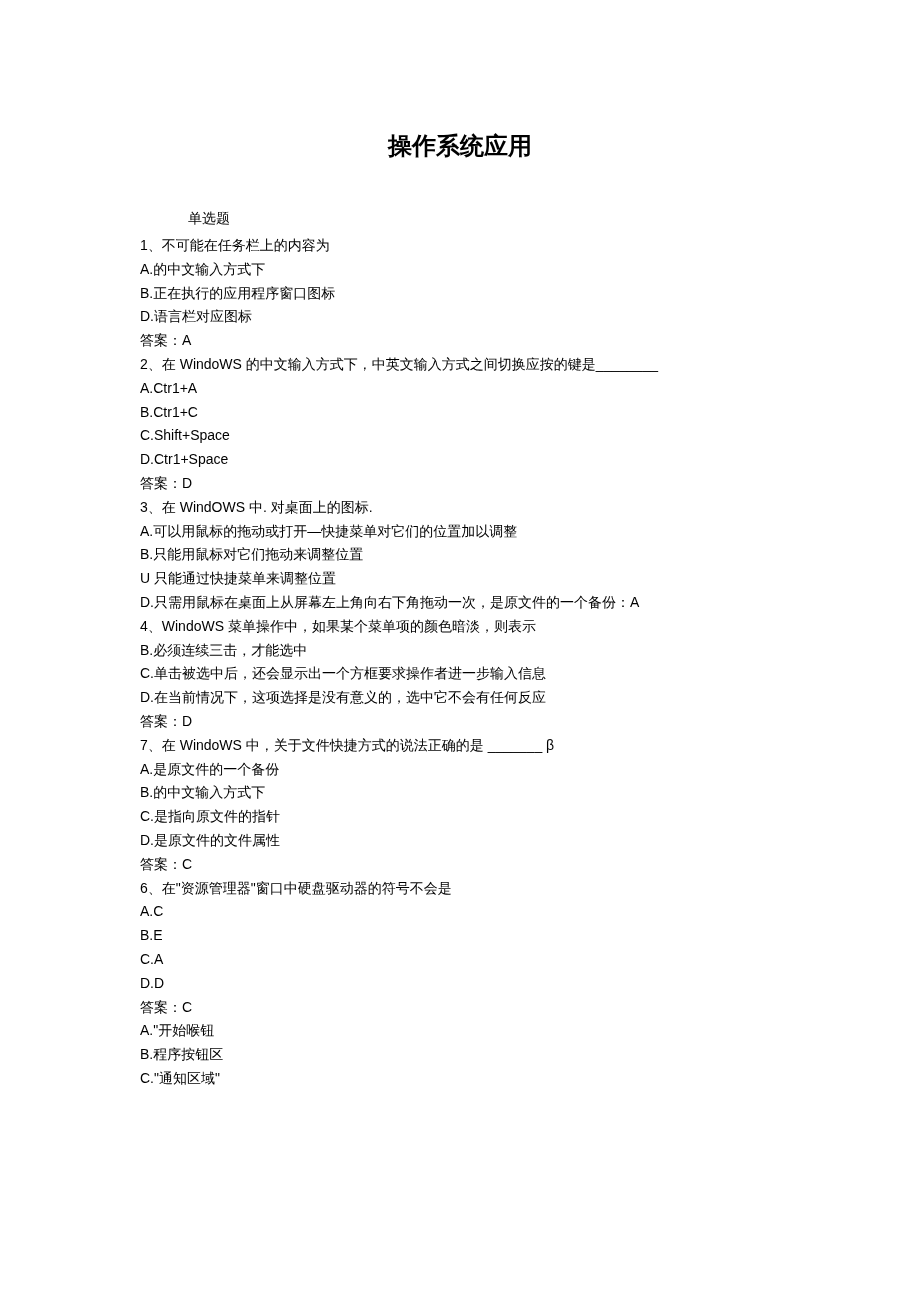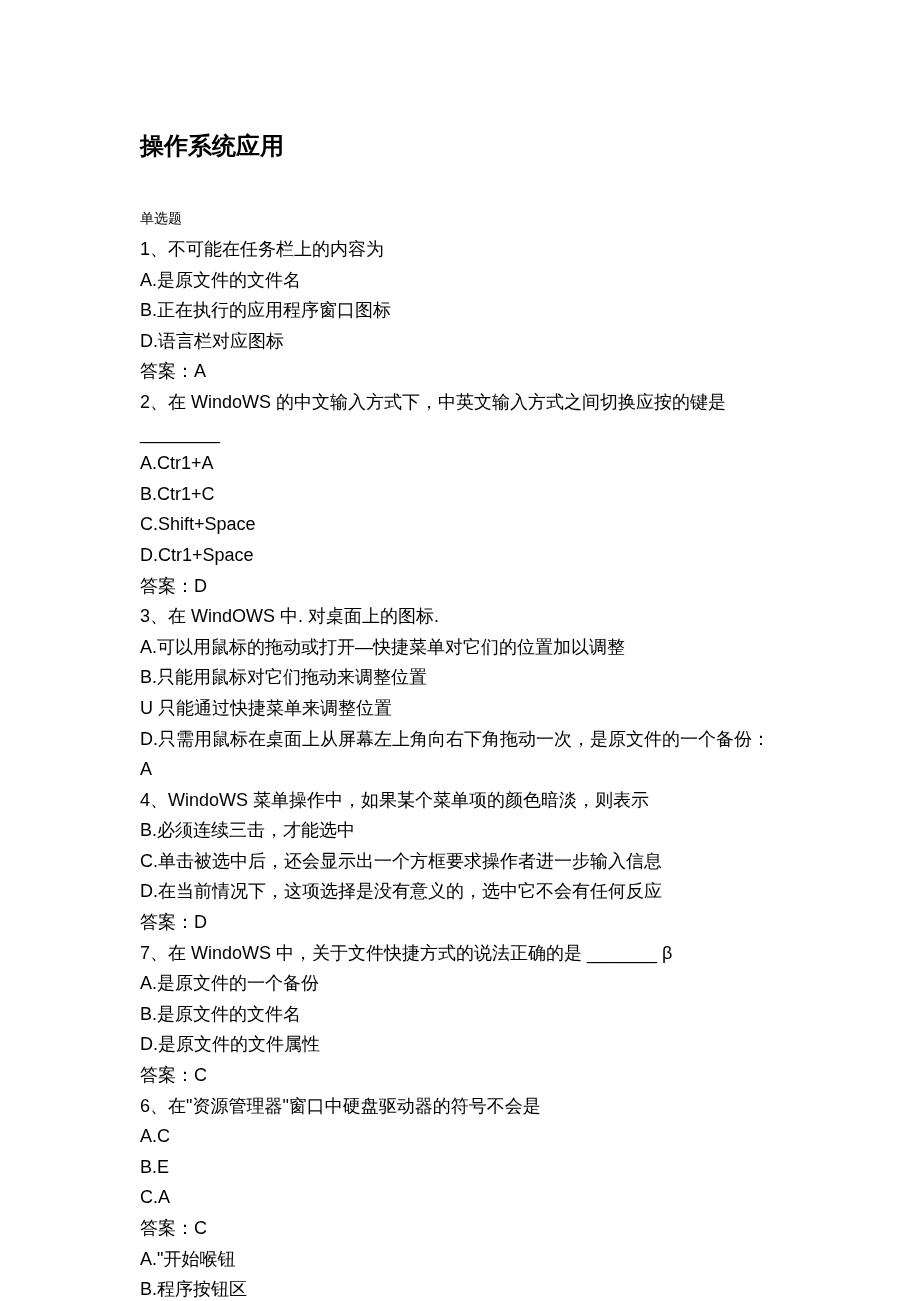--- a/index.html
+++ b/index.html
@@ -7,45 +7,46 @@
       padding: 0;
       font-family: "SimSun", "Microsoft YaHei", Arial, sans-serif;
       background: #ffffff;
       width: 920px;
     }
     .page {
       padding: 130px 140px 100px 140px;
       color: #000;
     }
     .title {
-      text-align: left;
+      text-align: center;
       font-size: 24px;
       font-weight: bold;
       margin-bottom: 48px;
       font-family: "SimHei", "Microsoft YaHei", sans-serif;
     }
     .section-label {
       font-size: 14px;
       margin-bottom: 6px;
+      margin-left: 48px;
     }
     .line {
-      font-size: 18px;
+      font-size: 14px;
       line-height: 1.7;
       white-space: pre-wrap;
     }
   </style>
 </head>
 <body>
 
 <div class="page">
   <div class="title">操作系统应用</div>
   <div class="section-label">单选题</div>
   <div id="content">
       <div class="line">1、不可能在任务栏上的内容为</div>
-      <div class="line">A.是原文件的文件名</div>
+      <div class="line">A.的中文输入方式下</div>
       <div class="line">B.正在执行的应用程序窗口图标</div>
       <div class="line">D.语言栏对应图标</div>
       <div class="line">答案：A</div>
       <div class="line">2、在 WindoWS 的中文输入方式下，中英文输入方式之间切换应按的键是________</div>
       <div class="line">A.Ctr1+A</div>
       <div class="line">B.Ctr1+C</div>
       <div class="line">C.Shift+Space</div>
       <div class="line">D.Ctr1+Space</div>
       <div class="line">答案：D</div>
       <div class="line">3、在 WindOWS 中. 对桌面上的图标.</div>
@@ -53,25 +54,27 @@
       <div class="line">B.只能用鼠标对它们拖动来调整位置</div>
       <div class="line">U 只能通过快捷菜单来调整位置</div>
       <div class="line">D.只需用鼠标在桌面上从屏幕左上角向右下角拖动一次，是原文件的一个备份：A</div>
       <div class="line">4、WindoWS 菜单操作中，如果某个菜单项的颜色暗淡，则表示</div>
       <div class="line">B.必须连续三击，才能选中</div>
       <div class="line">C.单击被选中后，还会显示出一个方框要求操作者进一步输入信息</div>
       <div class="line">D.在当前情况下，这项选择是没有意义的，选中它不会有任何反应</div>
       <div class="line">答案：D</div>
       <div class="line">7、在 WindoWS 中，关于文件快捷方式的说法正确的是 _______ β</div>
       <div class="line">A.是原文件的一个备份</div>
-      <div class="line">B.是原文件的文件名</div>
+      <div class="line">B.的中文输入方式下</div>
+      <div class="line">C.是指向原文件的指针</div>
       <div class="line">D.是原文件的文件属性</div>
       <div class="line">答案：C</div>
       <div class="line">6、在"资源管理器"窗口中硬盘驱动器的符号不会是</div>
       <div class="line">A.C</div>
       <div class="line">B.E</div>
       <div class="line">C.A</div>
+      <div class="line">D.D</div>
       <div class="line">答案：C</div>
       <div class="line">A."开始喉钮</div>
       <div class="line">B.程序按钮区</div>
       <div class="line">C."通知区域"</div>
     </div>
 </div>
 
 </body></html>

